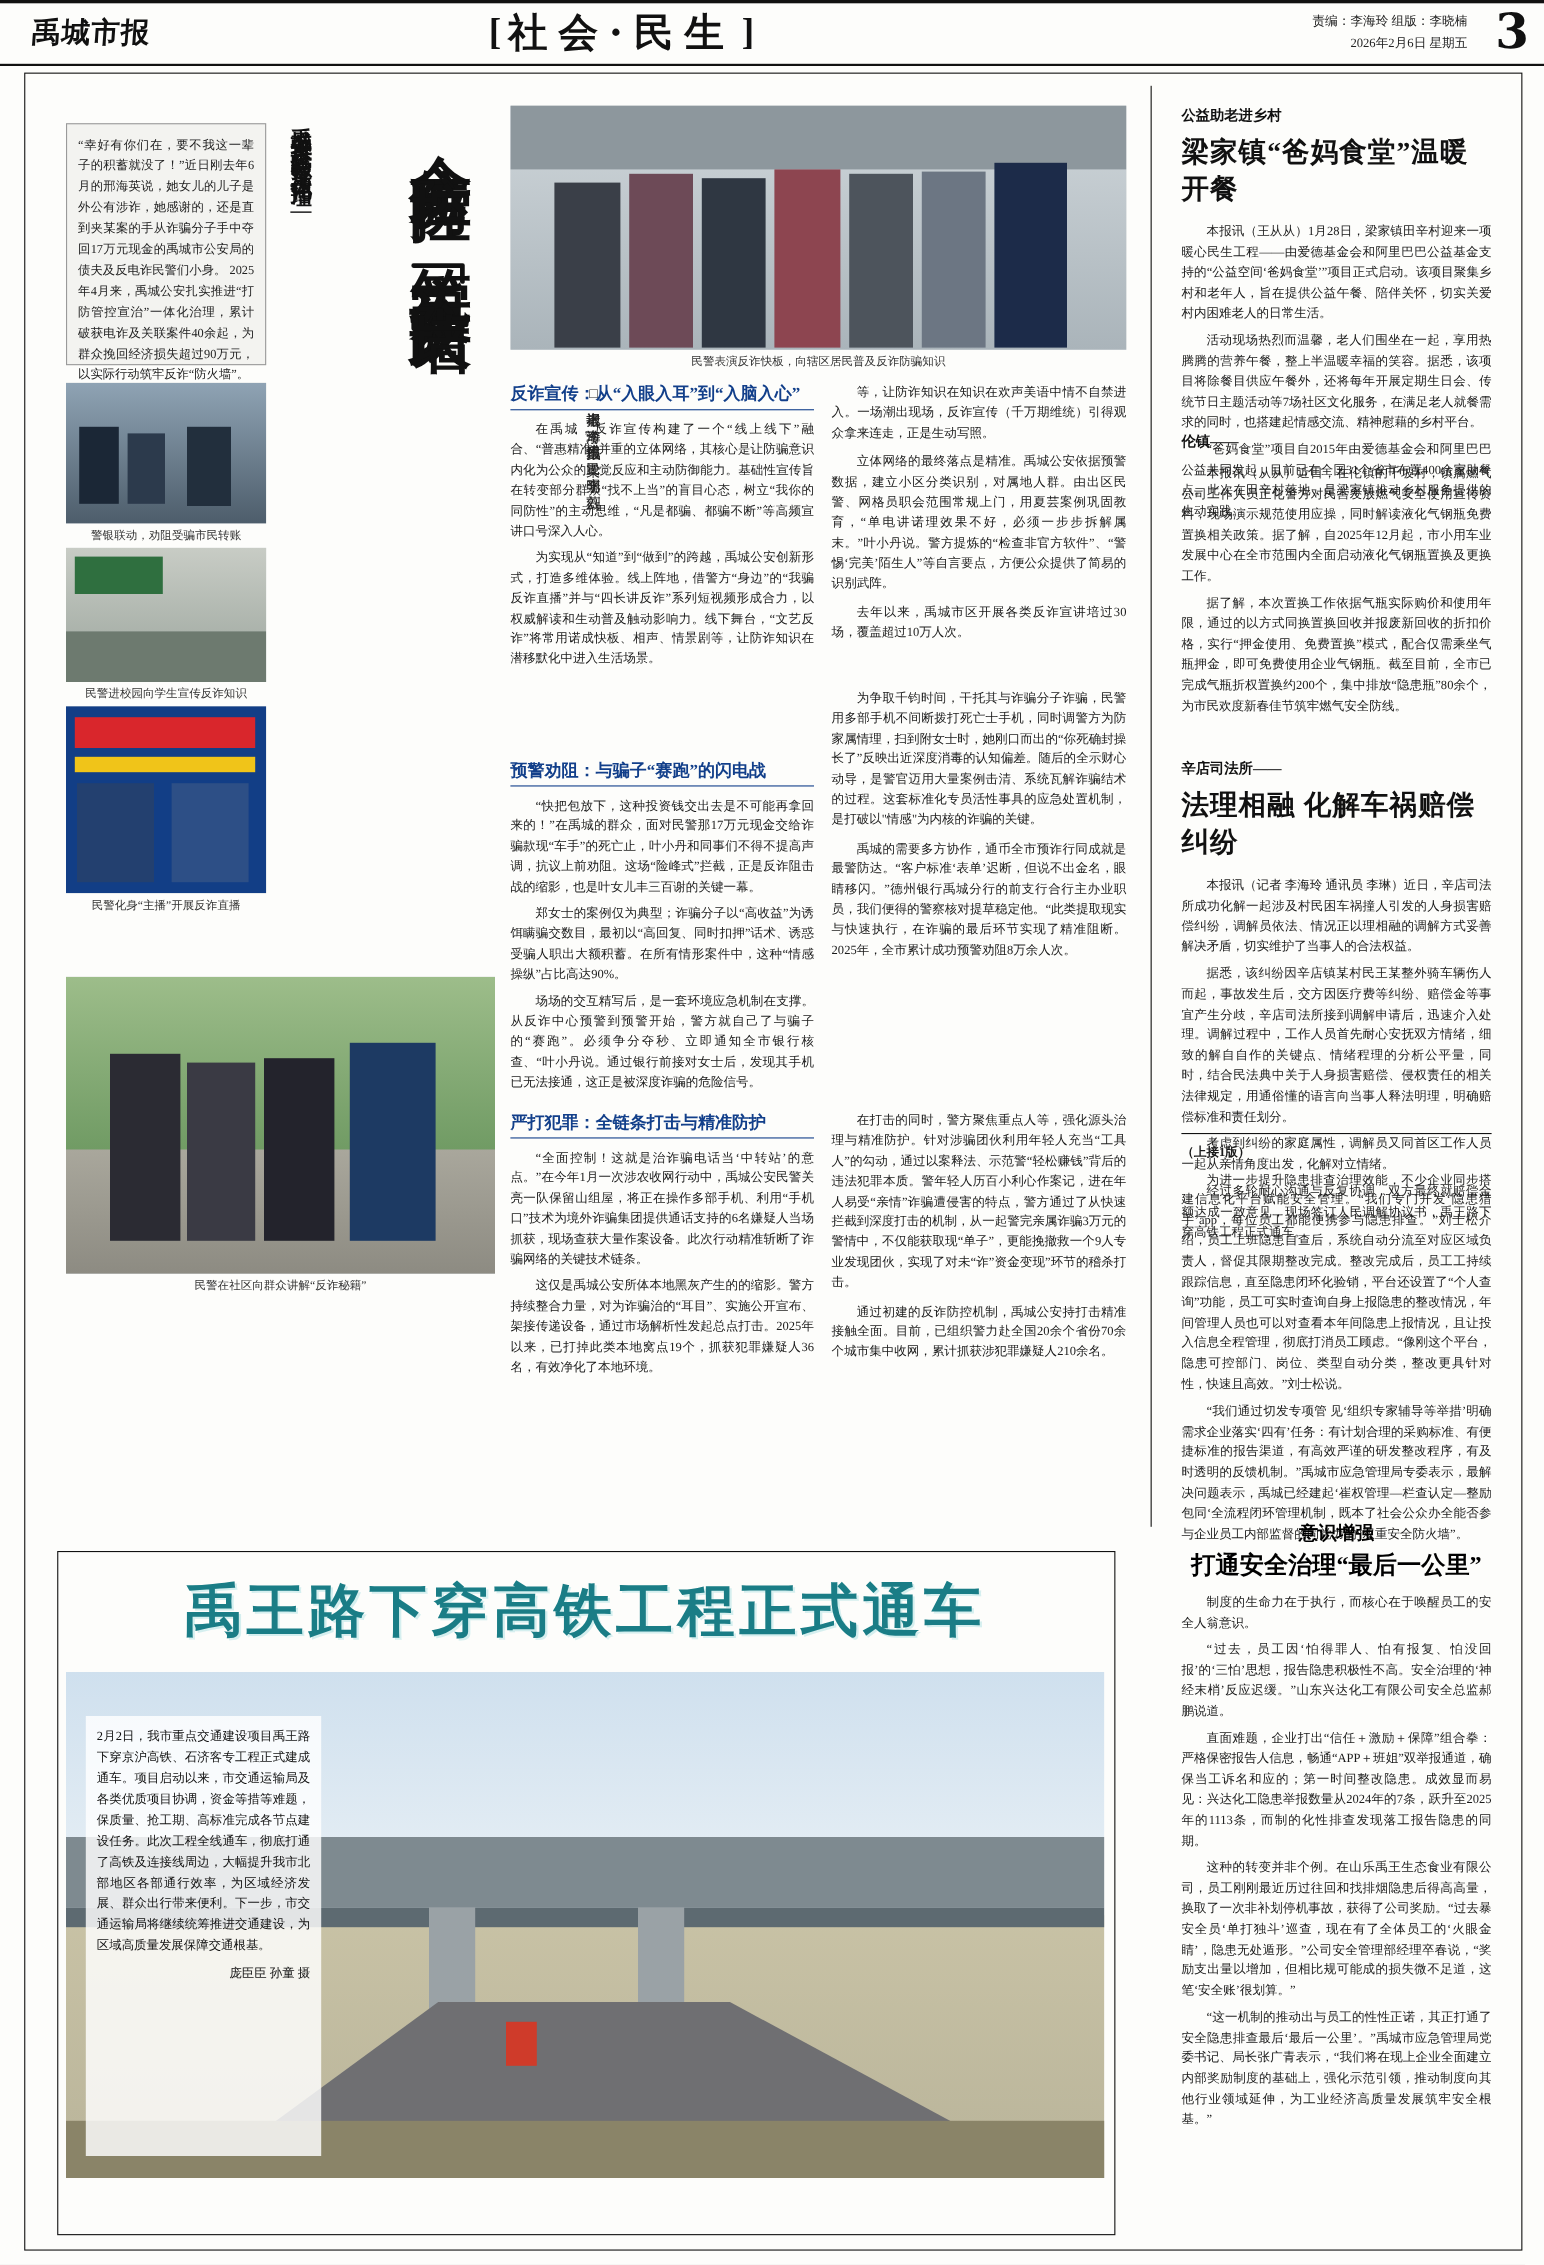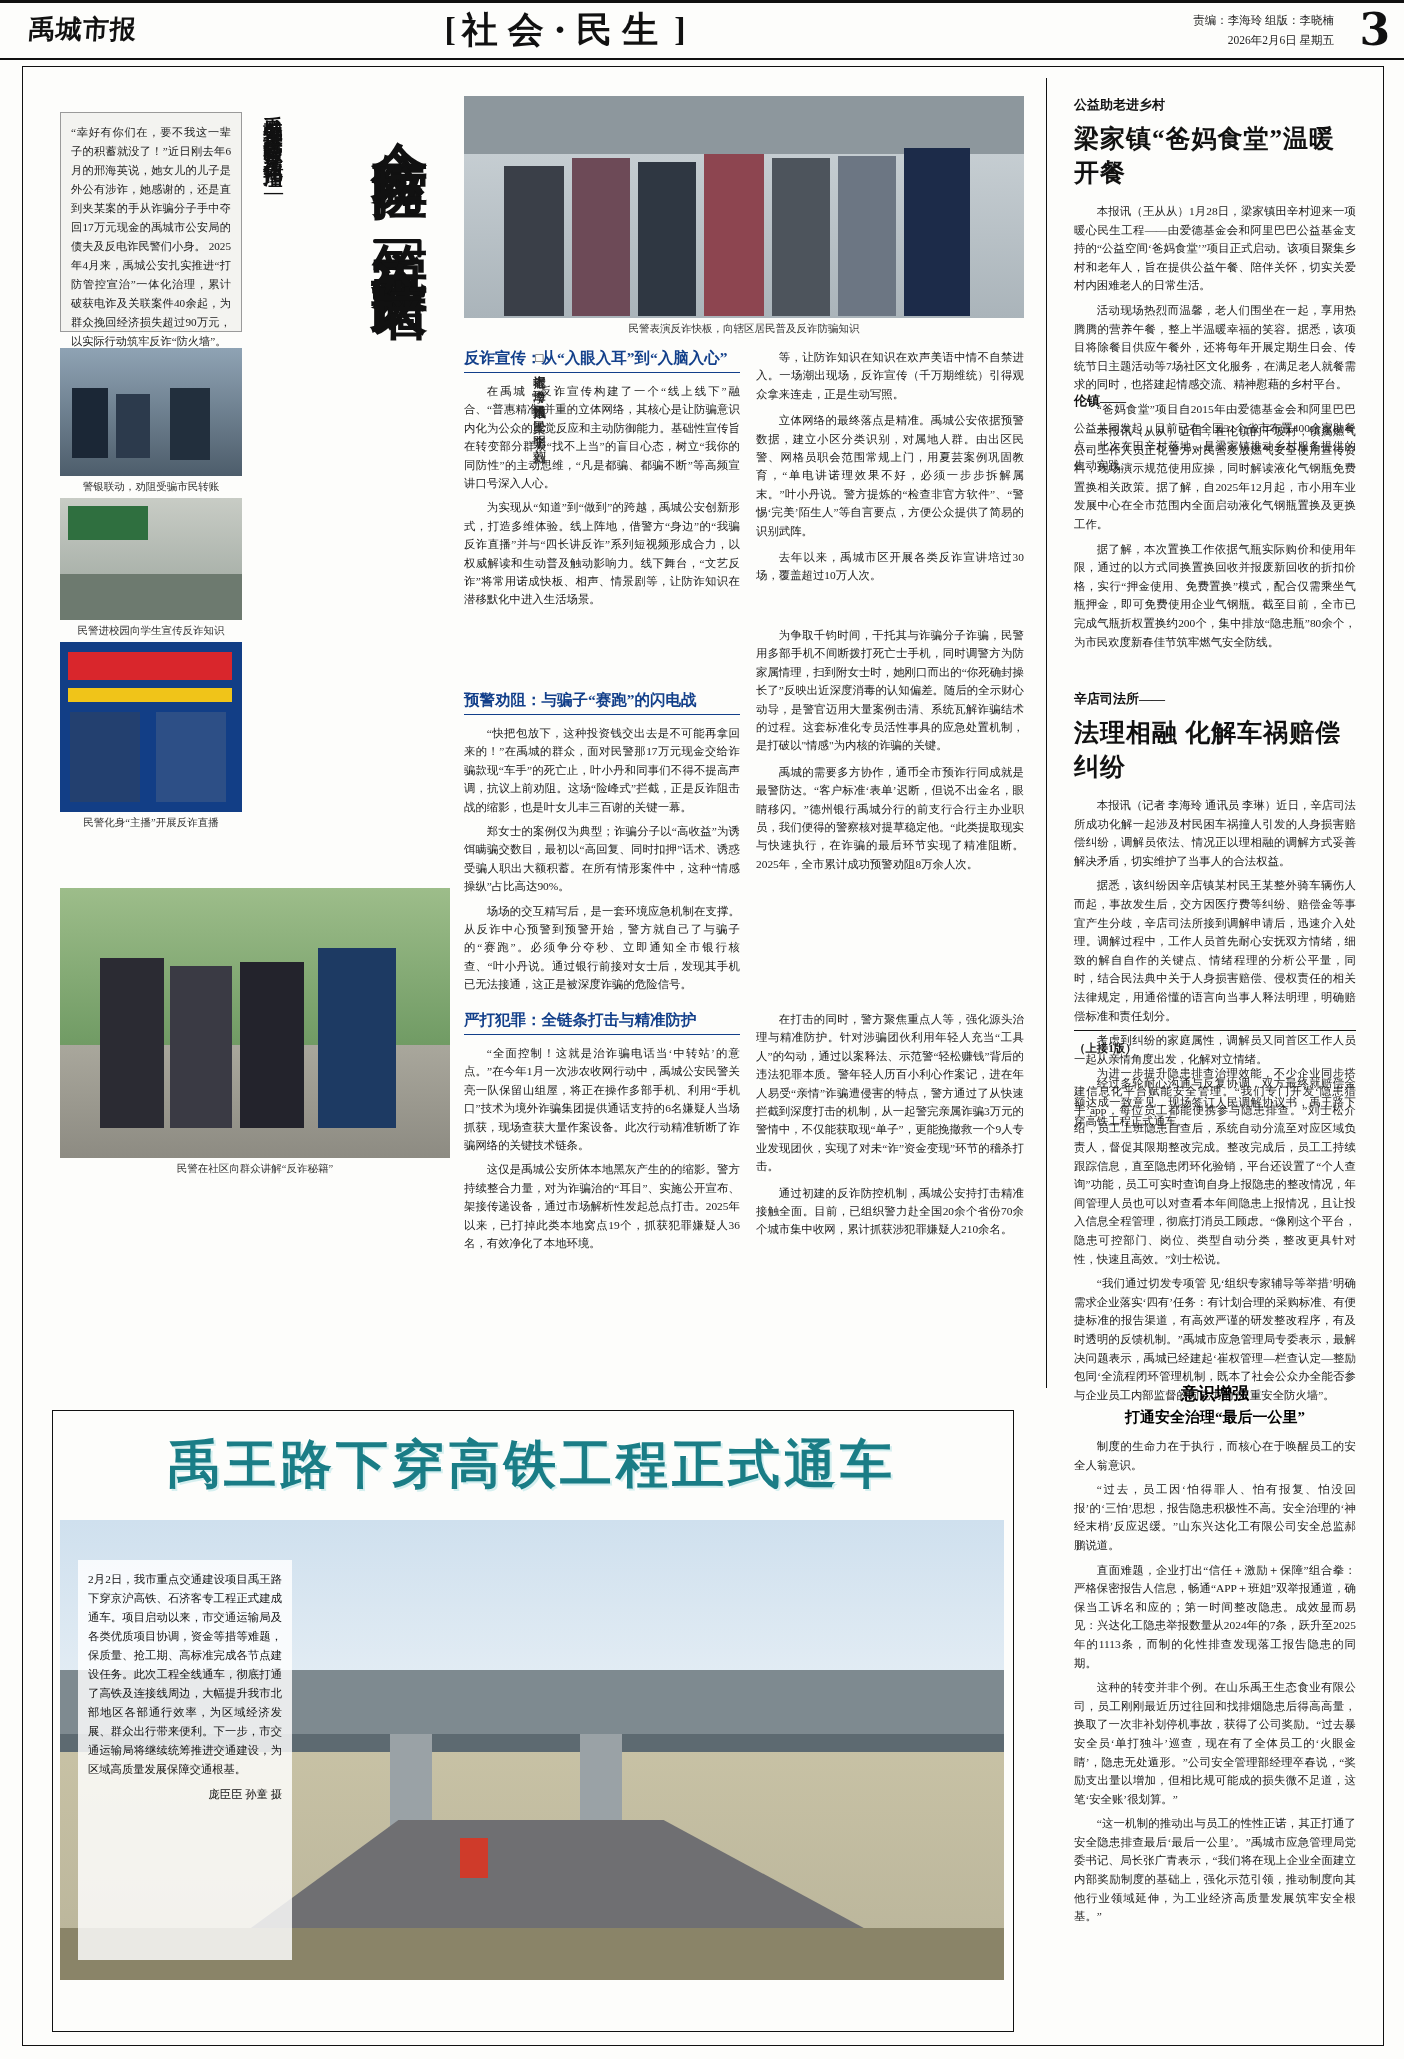--- a/index.html
+++ b/index.html
@@ -204,21 +204,21 @@
   </div>
 
   <div style="position:absolute;left:1074px;top:1030px;width:282px;border-top:1px solid #111;padding-top:8px;">
     <div class="r-txt" style="font-weight:bold;">（上接1版）</div>
     <div class="r-txt" style="margin-top:6px;text-indent:2em;">为进一步提升隐患排查治理效能，不少企业同步搭建信息化平台赋能安全管理。“我们专门开发‘隐患猎手’app，每位员工都能便携参与隐患排查。”刘士松介绍，员工上班隐患自查后，系统自动分流至对应区域负责人，督促其限期整改完成。整改完成后，员工工持续跟踪信息，直至隐患闭环化验销，平台还设置了“个人查询”功能，员工可实时查询自身上报隐患的整改情况，年间管理人员也可以对查看本年间隐患上报情况，且让投入信息全程管理，彻底打消员工顾虑。“像刚这个平台，隐患可控部门、岗位、类型自动分类，整改更具针对性，快速且高效。”刘士松说。</div>
     <div class="r-txt" style="margin-top:6px;text-indent:2em;">“我们通过切发专项管 见‘组织专家辅导等举措’明确需求企业落实‘四有’任务：有计划合理的采购标准、有便捷标准的报告渠道，有高效严谨的研发整改程序，有及时透明的反馈机制。”禹城市应急管理局专委表示，最解决问题表示，禹城已经建起‘崔权管理—栏查认定—整励包同‘全流程闭环管理机制，既本了社会公众办全能否参与企业员工内部监督的同党力的“双重安全防火墙”。</div>
   </div>
 
   <div style="position:absolute;left:1074px;top:1382px;width:282px;">
     <div style="text-align:center;font-weight:bold;font-size:17px;">意识增强</div>
-    <div style="text-align:center;font-weight:bold;font-size:15px;margin-top:3px;">打通安全治理“最后一公里”</div>
+    <div style="text-align:center;font-weight:bold;font-size:22px;margin-top:3px;">打通安全治理“最后一公里”</div>
     <div class="r-txt" style="margin-top:10px;text-indent:2em;">制度的生命力在于执行，而核心在于唤醒员工的安全人翁意识。</div>
     <div class="r-txt" style="margin-top:6px;text-indent:2em;">“过去，员工因‘怕得罪人、怕有报复、怕没回报’的‘三怕’思想，报告隐患积极性不高。安全治理的‘神经末梢’反应迟缓。”山东兴达化工有限公司安全总监郝鹏说道。</div>
     <div class="r-txt" style="margin-top:6px;text-indent:2em;">直面难题，企业打出“信任＋激励＋保障”组合拳：严格保密报告人信息，畅通“APP＋班姐”双举报通道，确保当工诉名和应的；第一时间整改隐患。成效显而易见：兴达化工隐患举报数量从2024年的7条，跃升至2025年的1113条，而制的化性排查发现落工报告隐患的同期。</div>
     <div class="r-txt" style="margin-top:6px;text-indent:2em;">这种的转变并非个例。在山乐禹王生态食业有限公司，员工刚刚最近历过往回和找排烟隐患后得高高量，换取了一次非补划停机事故，获得了公司奖励。“过去暴安全员‘单打独斗’巡查，现在有了全体员工的‘火眼金睛’，隐患无处遁形。”公司安全管理部经理卒春说，“奖励支出量以增加，但相比规可能成的损失微不足道，这笔‘安全账’很划算。”</div>
     <div class="r-txt" style="margin-top:6px;text-indent:2em;">“这一机制的推动出与员工的性性正诺，其正打通了安全隐患排查最后‘最后一公里’。”禹城市应急管理局党委书记、局长张广青表示，“我们将在现上企业全面建立内部奖励制度的基础上，强化示范引领，推动制度向其他行业领域延伸，为工业经济高质量发展筑牢安全根基。”</div>
   </div>
 
   <div class="bottom"></div>
   <div class="bt-title">禹王路下穿高铁工程正式通车</div>
   <div class="bt-photo">

